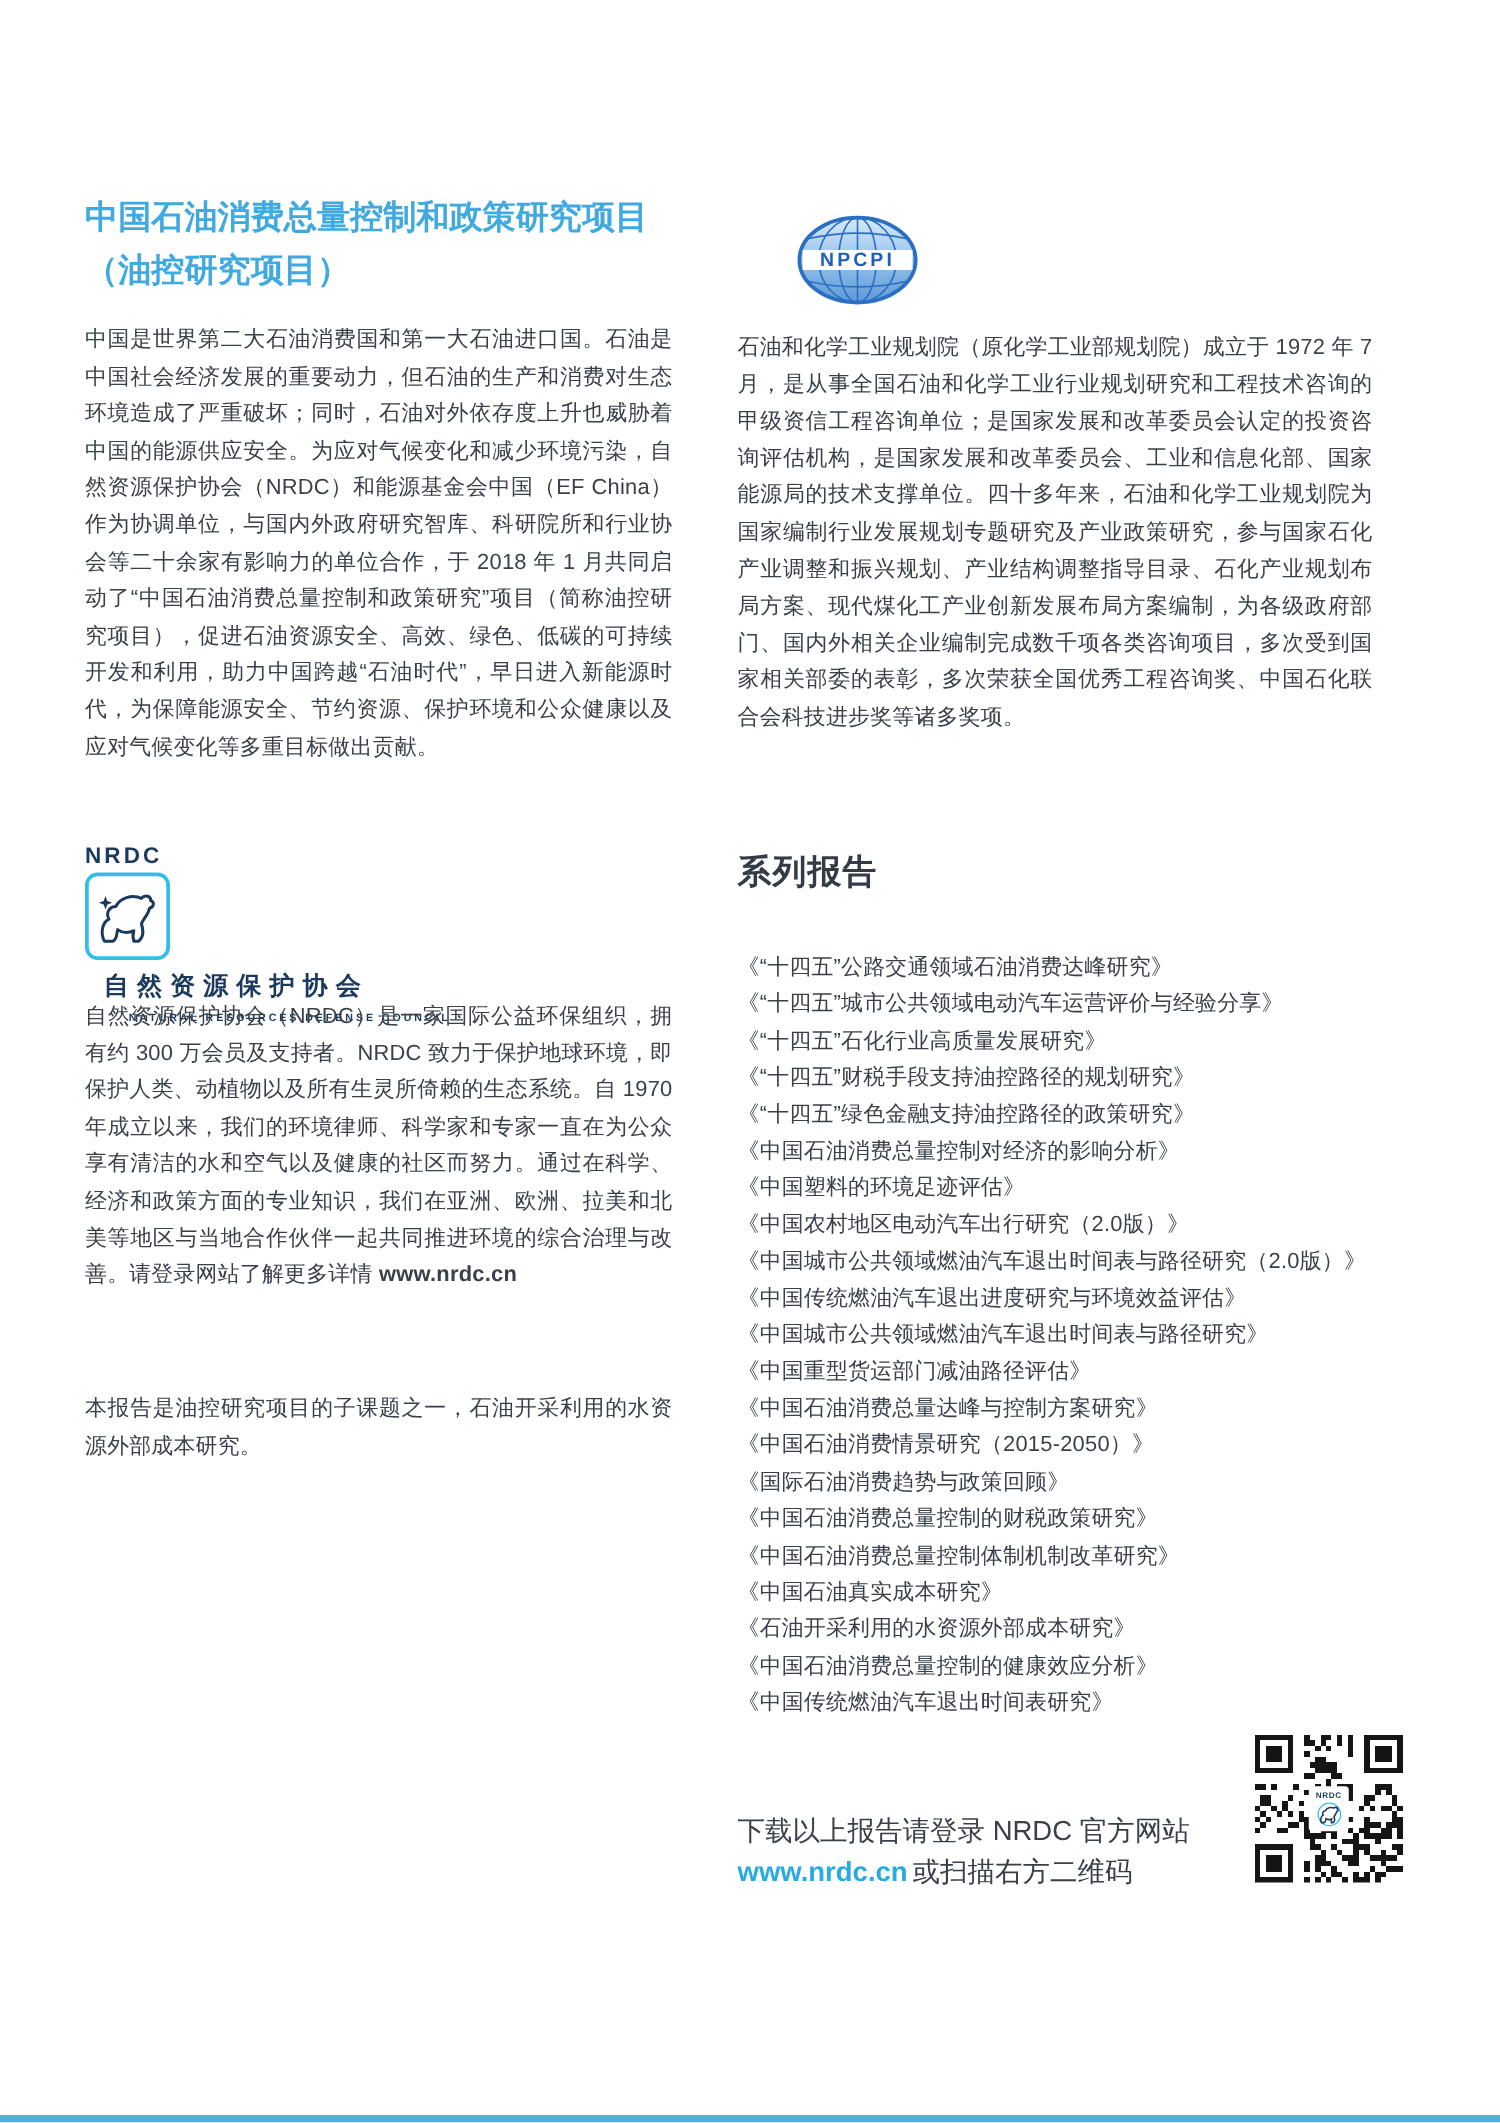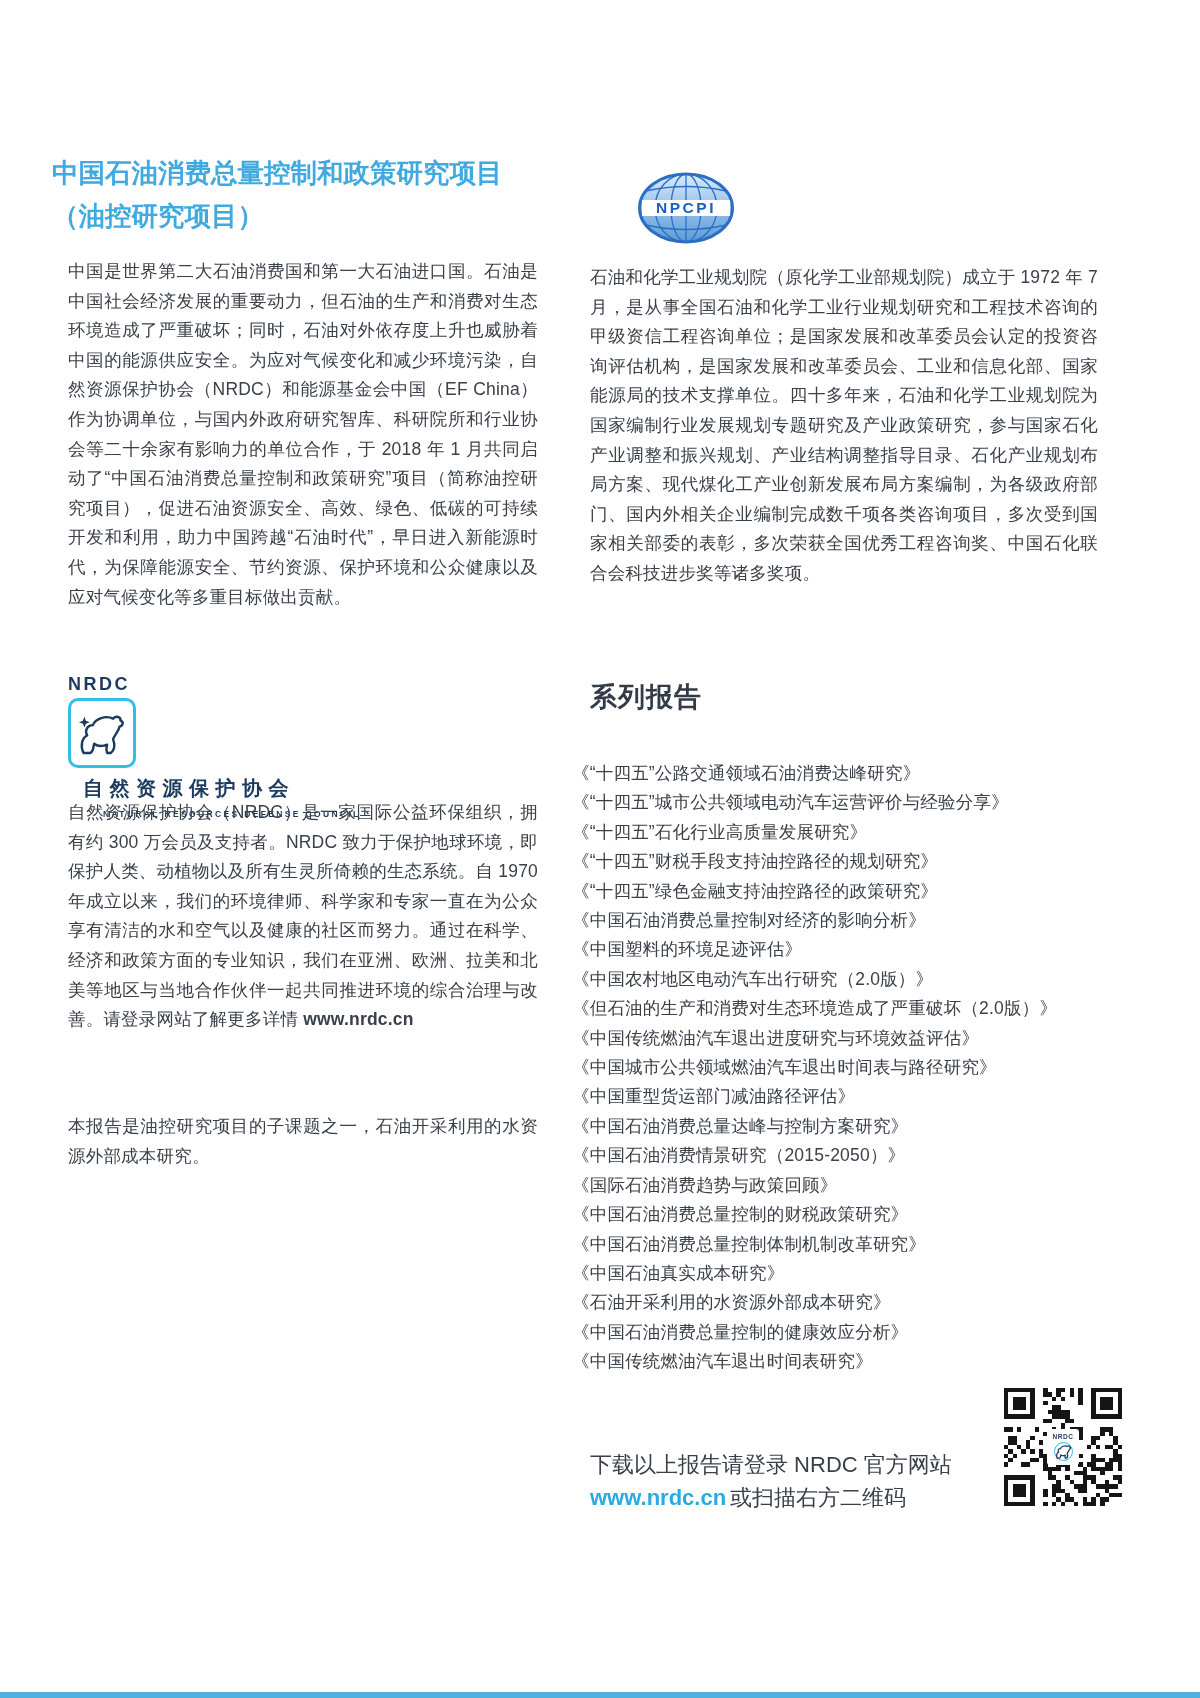--- a/index.html
+++ b/index.html
@@ -12,42 +12,42 @@
   }
   html,body{margin:0;padding:0;}
   body{
     width:1200px;height:1698px;background:#ffffff;position:relative;overflow:hidden;
     font-family:"Liberation Sans", sans-serif;
   }
   .abs{position:absolute;}
   p{margin:0;}
 
   
-  .left-title{left:52px;top:152px;width:500px;font-size:26.5px;line-height:43px;font-weight:700;color:var(--accent);}
+  .left-title{left:68px;top:152px;width:500px;font-size:26.5px;line-height:43px;font-weight:700;color:var(--accent);}
   .para{font-size:17.5px;line-height:29.6px;color:var(--text);text-align:justify;letter-spacing:0.2px;}
   .left-intro{left:68px;top:257px;width:470px;}
   .nrdc-about{left:68px;top:798px;width:470px;}
   .left-note{left:68px;top:1112px;width:470px;}
   .inline-url{font-weight:700;}
 
   
   .nrdc-logo{left:68px;top:674px;}
   .nrdc-wordmark{font-size:18px;font-weight:800;color:var(--navy);letter-spacing:2.5px;}
   .nrdc-row{display:flex;align-items:flex-start;margin-top:3px;flex-direction:column;}
   .nrdc-box{width:62px;height:64px;border:3.5px solid var(--cyan);border-radius:10px;
             display:flex;align-items:center;justify-content:center;flex:0 0 auto;background:#fff;}
   .nrdc-names{margin-left:15px;padding-top:7px;}
   .nrdc-cn{font-size:20px;font-weight:700;color:var(--navy);letter-spacing:6.5px;}
   .nrdc-en{font-size:8.5px;font-weight:700;color:var(--navy);letter-spacing:2.35px;margin-top:7px;padding-left:20px;}
 
   
   .npcpi-logo{left:637px;top:171px;width:98px;height:74px;}
   .right-about{left:590px;top:263px;width:508px;}
   .series-title{left:590px;top:679px;font-size:27px;font-weight:700;color:#323B46;letter-spacing:1px;}
-  .report-list{left:572px;top:759px;width:520px;}
+  .report-list{left:590px;top:759px;width:520px;}
   .report-item{font-size:17.5px;line-height:29.4px;color:var(--text);white-space:nowrap;letter-spacing:0.2px;}
   .right-footer{left:590px;top:1448px;width:420px;font-size:22px;line-height:33px;color:var(--text);}
   .right-footer .link{color:var(--link);font-weight:700;margin-right:4px;}
 
   
   .qr{left:1002px;top:1388px;width:122px;height:118px;}
   .qr svg{width:100%;height:100%;display:block;}
   .qr-badge{position:absolute;left:50%;top:50%;transform:translate(-50%,-50%);
             width:32px;height:36px;background:#ffffff;border-radius:3px;
             display:flex;flex-direction:column;align-items:center;justify-content:center;}
@@ -125,21 +125,21 @@
     <div class="report-item">《“十四五”财税手段支持油控路径的规划研究》</div>
 
     <div class="report-item">《“十四五”绿色金融支持油控路径的政策研究》</div>
 
     <div class="report-item">《中国石油消费总量控制对经济的影响分析》</div>
 
     <div class="report-item">《中国塑料的环境足迹评估》</div>
 
     <div class="report-item">《中国农村地区电动汽车出行研究（2.0版）》</div>
 
-    <div class="report-item">《但石油的生产和消费对生态环境造成了严重破坏（2.0版）》</div>
+    <div class="report-item">《中国城市公共领域燃油汽车退出时间表与路径研究（2.0版）》</div>
 
     <div class="report-item">《中国传统燃油汽车退出进度研究与环境效益评估》</div>
 
     <div class="report-item">《中国城市公共领域燃油汽车退出时间表与路径研究》</div>
 
     <div class="report-item">《中国重型货运部门减油路径评估》</div>
 
     <div class="report-item">《中国石油消费总量达峰与控制方案研究》</div>
 
     <div class="report-item">《中国石油消费情景研究（2015-2050）》</div>

